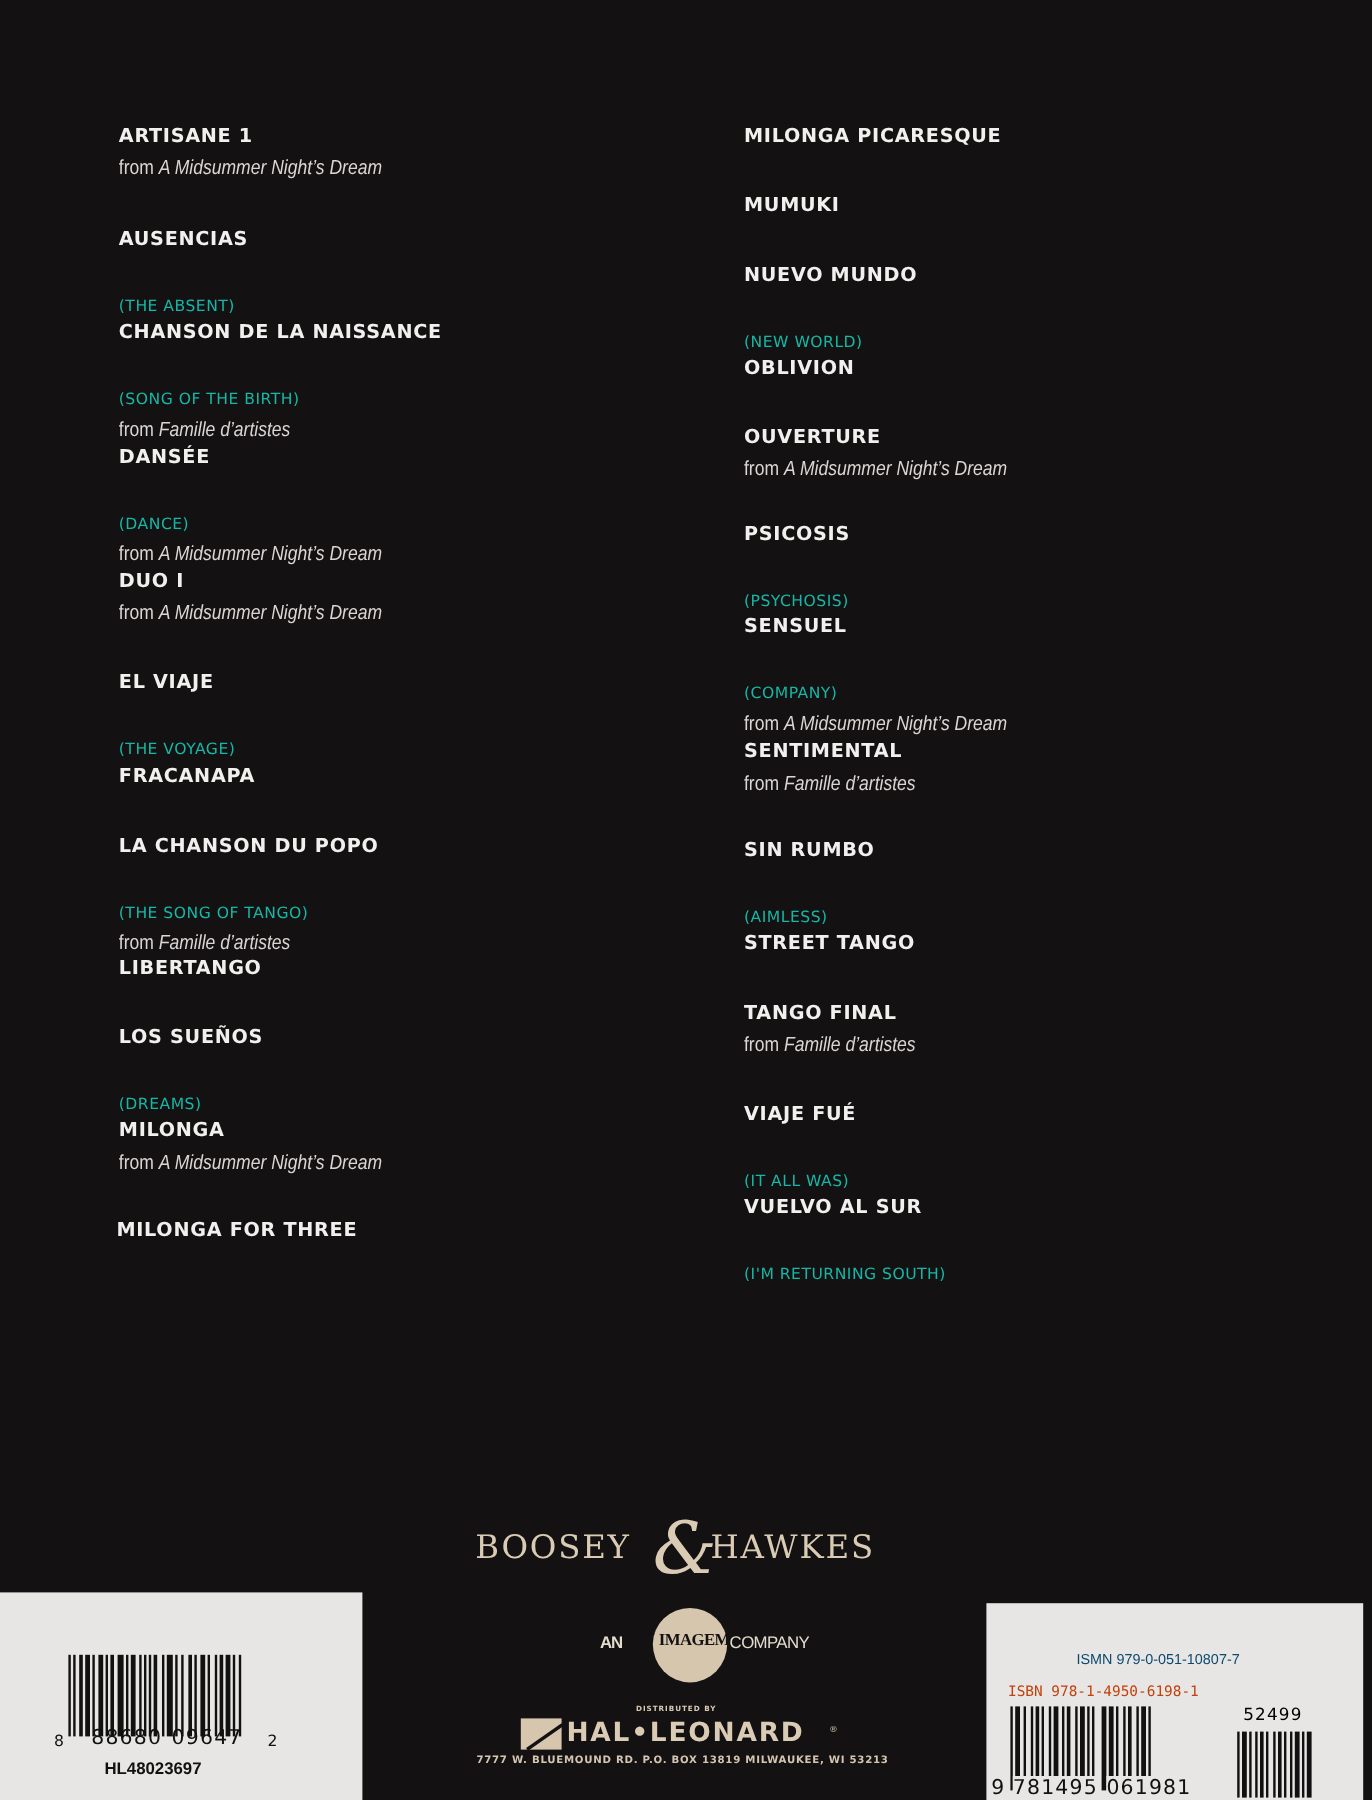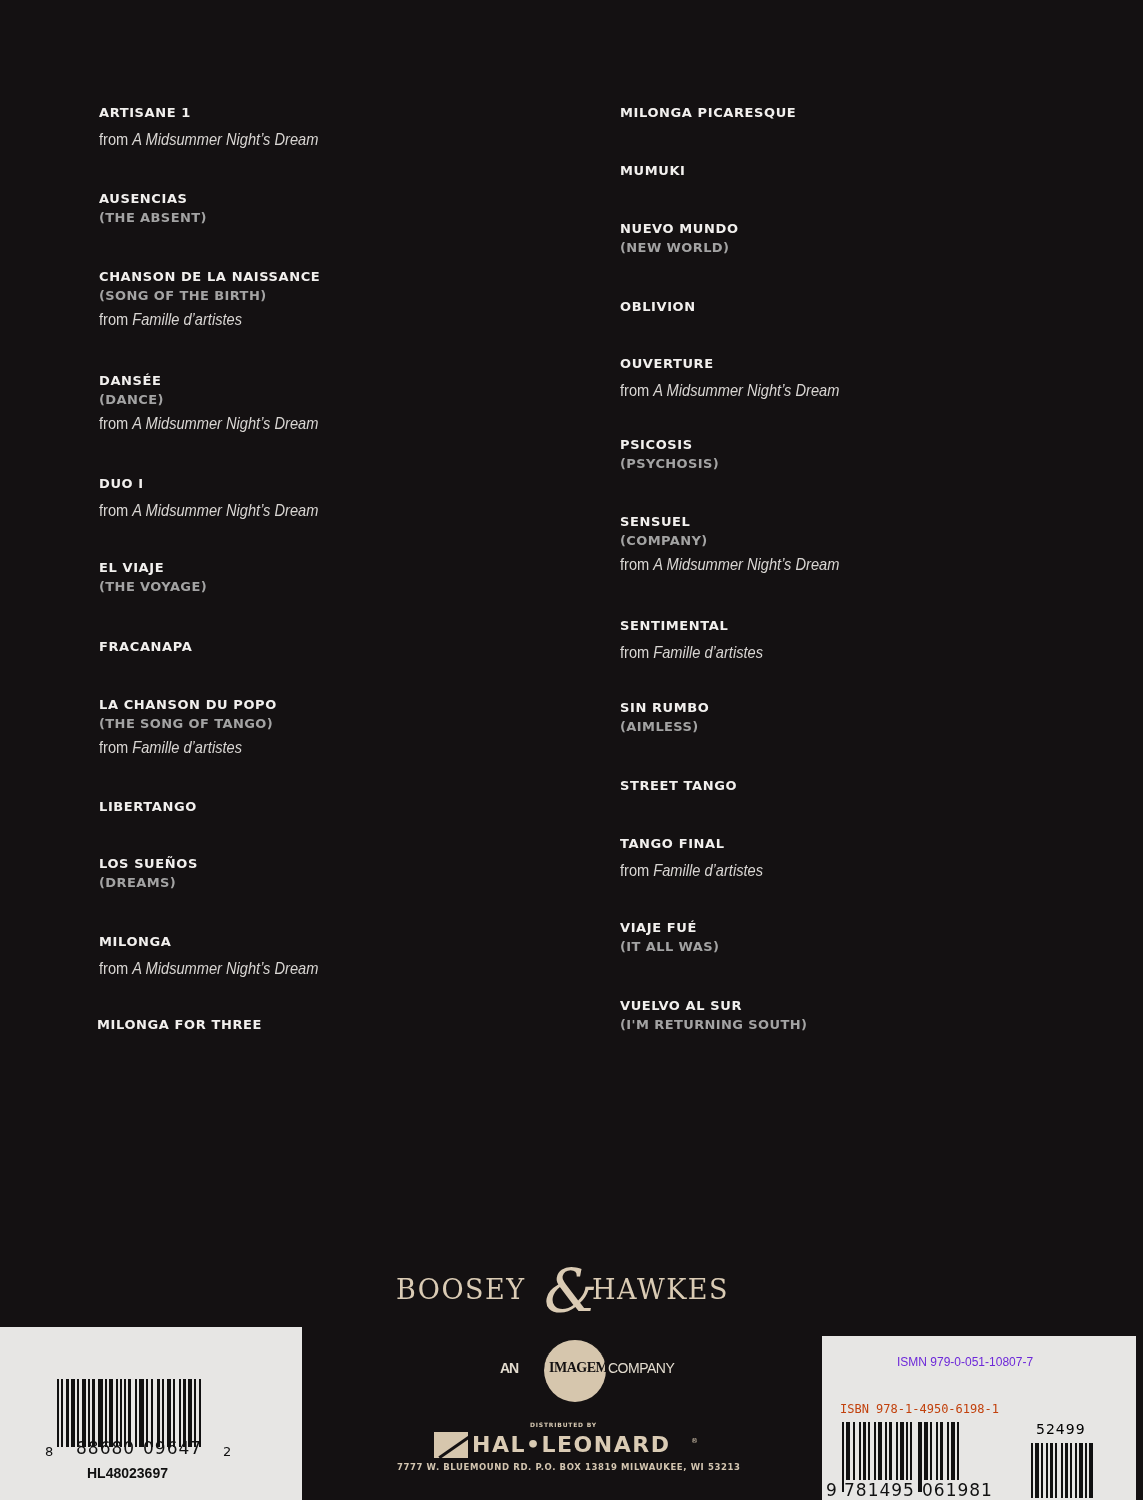--- a/index.html
+++ b/index.html
@@ -7,25 +7,25 @@
     width: 1143px; height: 1500px; position: relative; overflow: hidden;
     background: #141112;
     font-family: "DejaVu Sans", sans-serif;
   }
   .col { position: absolute; top: 0; }
   .col-left { left: 99px; }
   .col-right { left: 620px; }
   .entry { position: absolute; left: 0; white-space: nowrap; }
   .title {
     color: #f2f0ee; font-family: "DejaVu Sans", sans-serif; font-weight: bold;
-    font-size: 13px; letter-spacing: 0.6px; line-height: 20px; display: block;
+    font-size: 16px; letter-spacing: 0.6px; line-height: 20px; display: block;
   }
   .sub {
-    color: #a3a3a3; font-family: "DejaVu Sans", sans-serif; font-weight: bold;
-    font-size: 13px; letter-spacing: 0.4px; line-height: 18px; display: block;
+    color: #14b8a6; font-family: "DejaVu Sans", sans-serif; font-weight: normal;
+    font-size: 13px; letter-spacing: 0.4px; line-height: 18px; display: block; margin-top: 38px;
   }
   .src {
     color: #d9d6d3; font-family: "Liberation Sans Narrow", "Liberation Sans", sans-serif;
     font-size: 17px; line-height: 22px; display: block; margin-top: 6px;
     transform: scaleX(0.86); transform-origin: left center;
   }
   .src i { font-style: italic; }
 
   
   .bh {
@@ -54,21 +54,21 @@
 
   
   .panel { position: absolute; background: #e7e6e4; }
   .panel-left { left: 0; top: 1327px; width: 302px; height: 173px; }
   .panel-right { left: 822px; top: 1336px; width: 314px; height: 164px; }
   .bars { position: absolute; display: flex; align-items: flex-start; }
   .bars span { display: block; background: #111; height: 100%; }
   .bars span.gap { background: transparent; }
   .bc-digits { position: absolute; color: #111; font-family: "DejaVu Sans", sans-serif; font-size: 13px; }
   .hl-code { position: absolute; left: 87px; top: 138px; color: #111; font-family: "Liberation Sans", sans-serif; font-weight: bold; font-size: 14px; }
-  .ismn { position: absolute; left: 75px; top: 19px; color: #6d28d9; font-family: "Liberation Sans", sans-serif; font-size: 12px; }
+  .ismn { position: absolute; left: 75px; top: 40px; color: #0c4a6e; font-family: "Liberation Sans", sans-serif; font-size: 12px; }
   .isbn { position: absolute; left: 18px; top: 66px; color: #c2410c; font-family: "DejaVu Sans Mono", monospace; font-size: 12px; }
   .price { position: absolute; left: 214px; top: 85px; color: #000000; font-family: "DejaVu Sans", sans-serif; font-size: 14px; letter-spacing: 1px; }
 </style>
 </head>
 <body>
 
 <div class="col col-left">
   <div class="entry" style="top:103px">
     <span class="title">ARTISANE 1</span>
     <span class="src"><span>from</span> <i>A Midsummer Night’s Dream</i></span>

